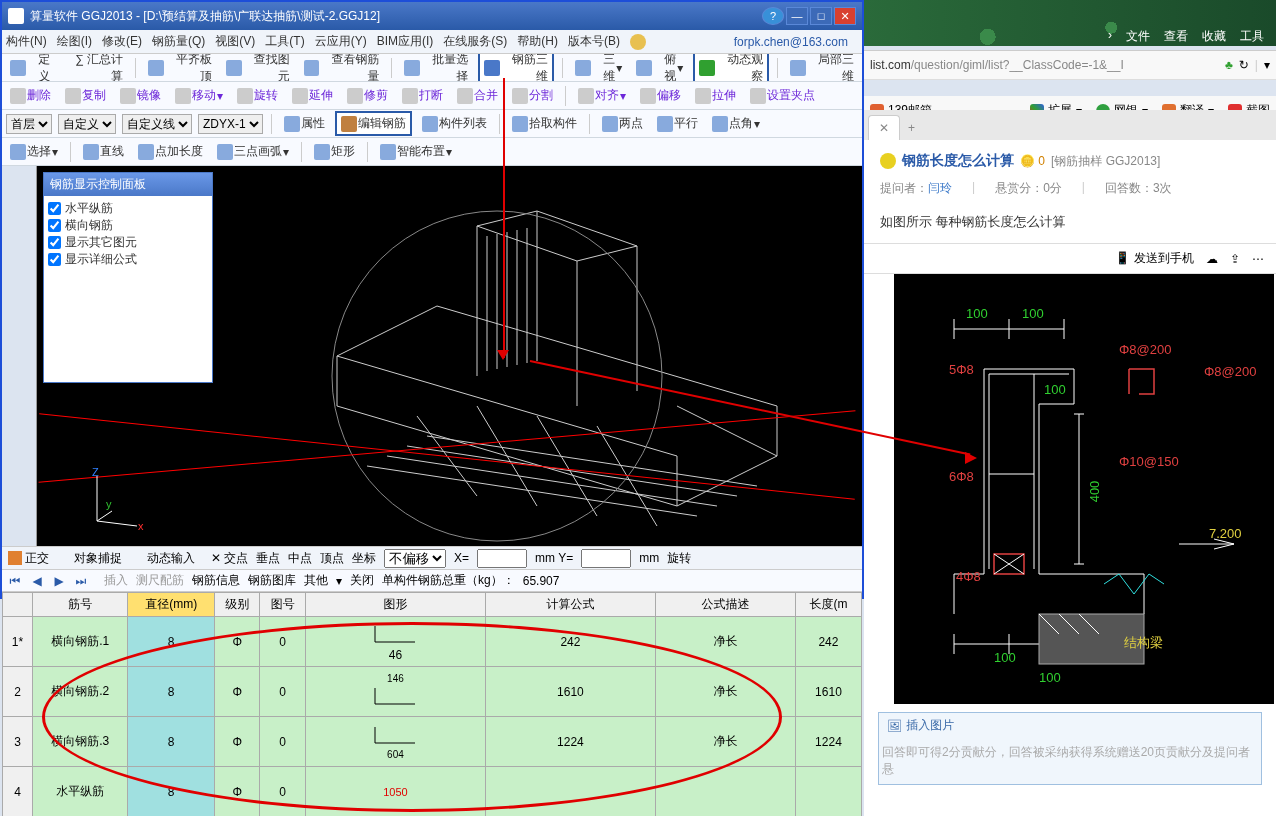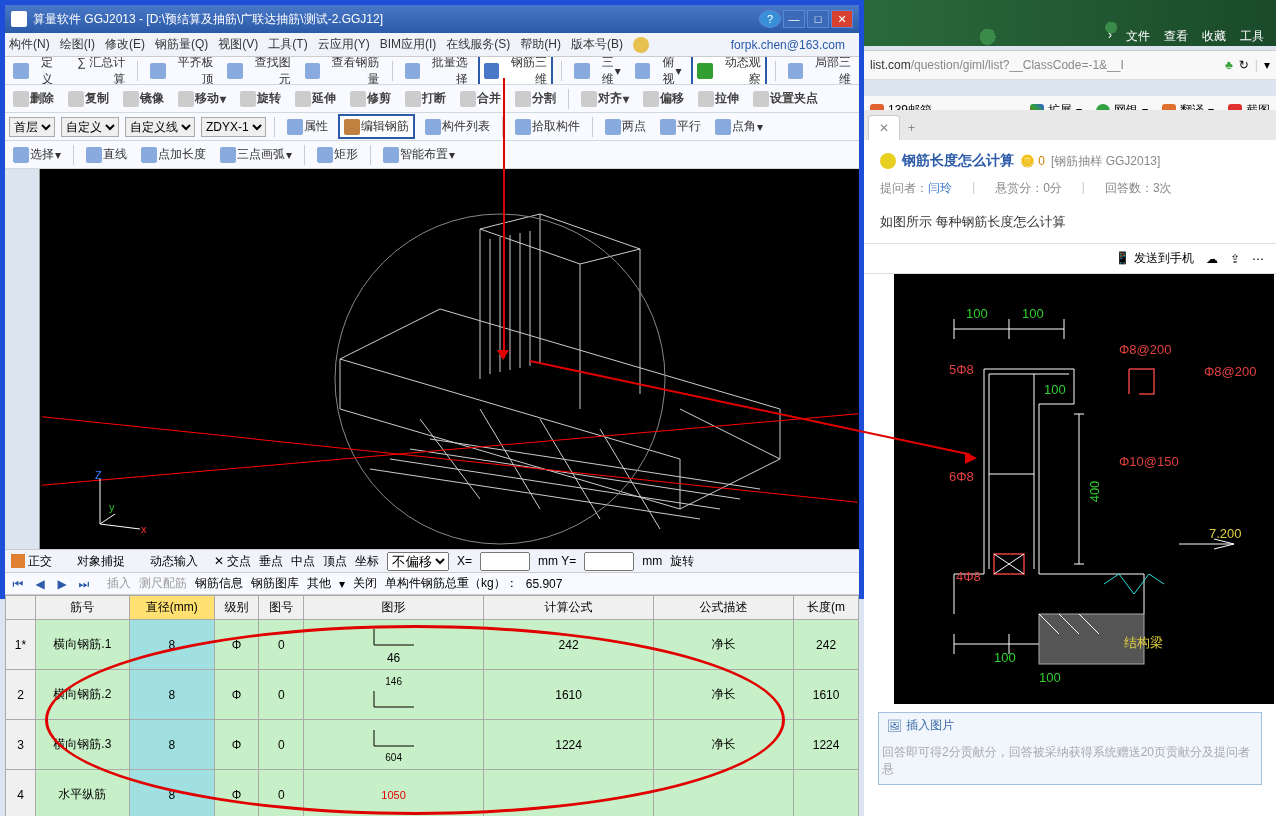--- a/index.html
+++ b/index.html
@@ -1,17 +1,17 @@
 <!DOCTYPE html>
 <html><head>
 <meta charset="utf-8">
 <style>
   * { box-sizing: border-box; margin: 0; padding: 0; font-family: "Microsoft YaHei", Arial, sans-serif; }
   body { width: 1276px; height: 816px; overflow: hidden; background: #dce4f0; position: relative; }
-  .main-window { position: absolute; left: 0; top: 0; width: 864px; height: 599px; background: #fff; border: 5px solid #1d4ed8; }
+  .main-window { position: absolute; left: 0; top: 0; width: 864px; height: 599px; background: #fff; border: 2px solid #1d4ed8; }
   .titlebar { height: 28px; background: linear-gradient(#4a78c8, #2a5aa8); color: #fff; display: flex; align-items: center; padding: 0 6px; font-size: 12px; }
   .titlebar .icon { width: 16px; height: 16px; background: #fff; margin-right: 6px; border-radius: 2px; }
   .titlebar .title { flex: 1; }
   .titlebar .winbtns { display: flex; gap: 2px; }
   .titlebar .winbtn { width: 22px; height: 18px; background: #3c6ab8; border: 1px solid #5a88d8; display: flex; align-items: center; justify-content: center; font-size: 11px; color: #fff; }
   .titlebar .winbtn.close { background: #d84030; }
   .menubar { height: 24px; background: #f0f4fa; display: flex; align-items: center; padding: 0 4px; font-size: 12px; color: #333; border-bottom: 1px solid #ccc; }
   .menubar span { margin-right: 10px; cursor: default; }
   .menubar .user { margin-left: auto; color: #2a5aa8; }
   .toolbar { height: 28px; background: #f8faff; display: flex; align-items: center; padding: 0 4px; font-size: 12px; color: #333; border-bottom: 1px solid #d0d8e0; gap: 6px; overflow: hidden; }
@@ -155,21 +155,21 @@
         <span class="ticon" style="background:#30a030"></span>
         <span>动态观察</span>
       </div>
     <div class="sep"></div>
     <div class="tbtn">
         <span class="ticon"></span>
         <span>局部三维</span>
       </div>
   </div>
 
-  <div class="toolbar" style="color:#404040;font-weight:bold;">
+  <div class="toolbar" style="color:#6d28d9;">
     <div class="tbtn">
         <span class="ticon" style="background:#ccc"></span>
         <span>删除</span>
       </div>
     <div class="tbtn">
         <span class="ticon" style="background:#ccc"></span>
         <span>复制</span>
       </div>
     <div class="tbtn">
         <span class="ticon" style="background:#ccc"></span>
@@ -268,20 +268,30 @@
         <span class="ticon"></span>
         <span>矩形</span>
       </div>
     <div class="sep"></div>
     <div class="tbtn"><span class="ticon"></span><span>智能布置</span>▾</div>
   </div>
 
   <div class="workspace">
     <div class="left-panel"></div>
     <div class="viewport">
+      <div class="control-panel">
+        <div class="hdr">钢筋显示控制面板</div>
+        <div class="body">
+          <label><input type="checkbox" checked="" style=""><span>水平纵筋</span></label>
+          <label><input type="checkbox" checked="" style=""><span>横向钢筋</span></label>
+          <label><input type="checkbox" checked="" style=""><span>显示其它图元</span></label>
+          <label><input type="checkbox" checked="" style=""><span>显示详细公式</span></label>
+          <div style="height:110px;"></div>
+        </div>
+      </div>
       <svg class="wireframe" width="640" height="340">
         <g class="wire-grp">
 
           <line x1="120" y1="150" x2="460" y2="250"></line>
             <line x1="460" y2="250" x2="560" y1="200"></line>
           <line x1="120" y1="150" x2="220" y2="100"></line>
             <line x1="220" y1="100" x2="560" y2="200"></line>
           <line x1="120" y1="200" x2="460" y2="300"></line>
             <line x1="460" y1="300" x2="560" y2="250"></line>
           <line x1="120" y1="150" x2="120" y2="200"></line>

